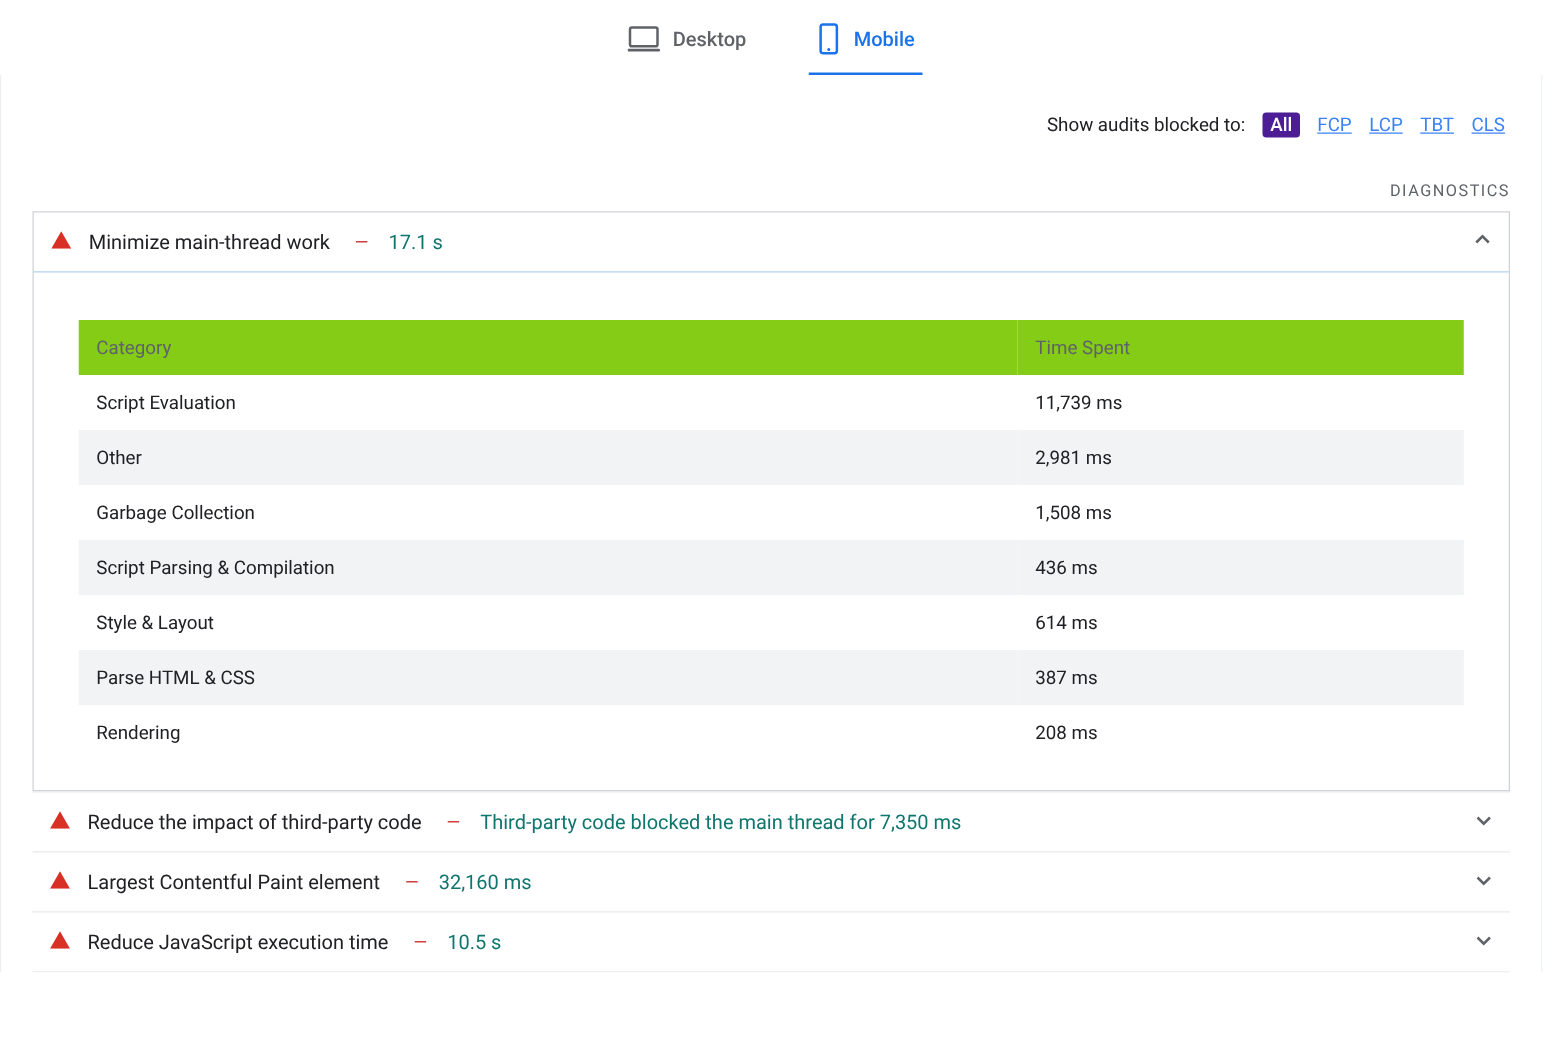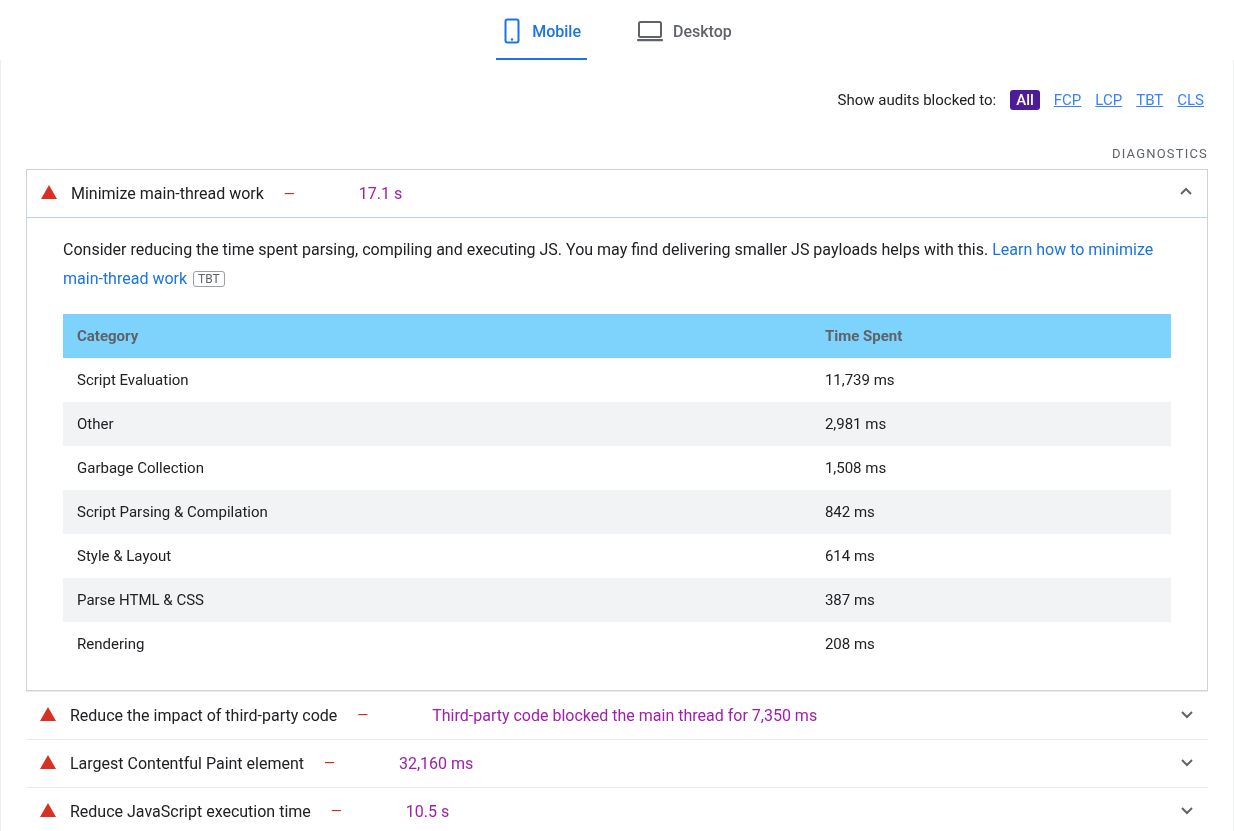--- a/index.html
+++ b/index.html
@@ -88,21 +88,21 @@
   }
   .audit.open {
     border: 1px solid #cfd2d6;
   }
   .audit.open .audit-header {
     border-bottom: 1px solid #b3d1f5;
   }
   .tri-icon { flex: 0 0 auto; }
   .audit-title { font-size: 16px; color: #202124; }
   .dash { color: #c5221f; margin: 0 2px 0 6px; }
-  .audit-val { font-size: 16px; color: #a21caf; margin-left: 48px; }
+  .audit-val { font-size: 16px; color: #0f766e; }
   .spacer { flex: 1 1 auto; }
   .chev { color: #5f6368; }
 
   .audit-body { padding: 18px 36px 24px 36px; }
   .desc { font-size: 16px; line-height: 1.8; color: #202124; }
   .desc a { color: #1a73e8; text-decoration: none; }
   .tbt-badge {
     font-size: 12px;
     border: 1px solid #9aa0a6;
     color: #5f6368;
@@ -113,58 +113,58 @@
   }
 
   table.breakdown {
     width: 100%;
     border-collapse: collapse;
     margin-top: 20px;
     font-size: 15px;
   }
   table.breakdown th {
     text-align: left;
-    font-weight: 700;
+    font-weight: 400;
     color: #5f6368;
     padding: 13px 14px;
-    background: #7dd3fc;
+    background: #84cc16;
   }
   table.breakdown th.r, table.breakdown td.r { }
   table.breakdown td {
     padding: 13px 14px;
     color: #202124;
   }
   table.breakdown tbody tr:nth-child(even) td { background: #f1f3f4; }
   table.breakdown tbody tr:nth-child(odd) td { background: #fff; }
 
   .audits-rest .audit:last-child { border-bottom: 1px solid #e8eaed; }
 </style>
 </head>
 <body>
 
 <div class="wrap">
 
   <div class="tabs">
+    <div class="tab">
+      <span>
+        <svg width="26" height="22" viewBox="0 0 26 22">
+            <rect x="2" y="2" width="22" height="15" rx="1.5" fill="none" stroke="#5f6368" stroke-width="2"></rect>
+            <rect x="0" y="19" width="26" height="2.2" rx="1" fill="#5f6368"></rect>
+          </svg>
+      </span>
+      <span>Desktop</span>
+    </div>
     <div class="tab active">
       <span>
         <svg width="20" height="26" viewBox="0 0 20 26">
             <rect x="3.5" y="1.5" width="13" height="23" rx="2" ry="2" fill="none" stroke="#1a73e8" stroke-width="2"></rect>
             <circle cx="10" cy="21.5" r="1.2" fill="#1a73e8"></circle>
           </svg>
       </span>
       <span>Mobile</span>
-    </div>
-    <div class="tab">
-      <span>
-        <svg width="26" height="22" viewBox="0 0 26 22">
-            <rect x="2" y="2" width="22" height="15" rx="1.5" fill="none" stroke="#5f6368" stroke-width="2"></rect>
-            <rect x="0" y="19" width="26" height="2.2" rx="1" fill="#5f6368"></rect>
-          </svg>
-      </span>
-      <span>Desktop</span>
     </div>
   </div>
 
   <div class="content">
 
     <div class="filter-row">
       <span class="filter-label">Show audits blocked to:</span>
       <span class="chip active">All</span>
       <span class="chip">FCP</span>
       <span class="chip">LCP</span>
@@ -185,24 +185,20 @@
         <span class="dash">—</span>
         <span class="audit-val">17.1 s</span>
         <span class="spacer"></span>
         <span class="chev">
           <svg width="14" height="14" viewBox="0 0 14 14">
               <polyline points="2,9 7,4 12,9" fill="none" stroke="#5f6368" stroke-width="2"></polyline>
             </svg>
         </span>
       </div>
       <div class="audit-body">
-        <div class="desc">
-          <span>Consider reducing the time spent parsing, compiling and executing JS. You may find delivering smaller JS payloads helps with this. </span><a href="#">Learn how to minimize main-thread work</a>
-          <span class="tbt-badge">TBT</span>
-        </div>
 
         <table class="breakdown">
           <thead>
             <tr>
               <th>Category</th>
               <th class="r">Time Spent</th>
             </tr>
           </thead>
           <tbody id="breakdown-body">
               <tr>
@@ -212,21 +208,21 @@
               <tr>
                 <td>Other</td>
                 <td class="r">2,981 ms</td>
               </tr>
               <tr>
                 <td>Garbage Collection</td>
                 <td class="r">1,508 ms</td>
               </tr>
               <tr>
                 <td>Script Parsing &amp; Compilation</td>
-                <td class="r">842 ms</td>
+                <td class="r">436 ms</td>
               </tr>
               <tr>
                 <td>Style &amp; Layout</td>
                 <td class="r">614 ms</td>
               </tr>
               <tr>
                 <td>Parse HTML &amp; CSS</td>
                 <td class="r">387 ms</td>
               </tr>
               <tr>

